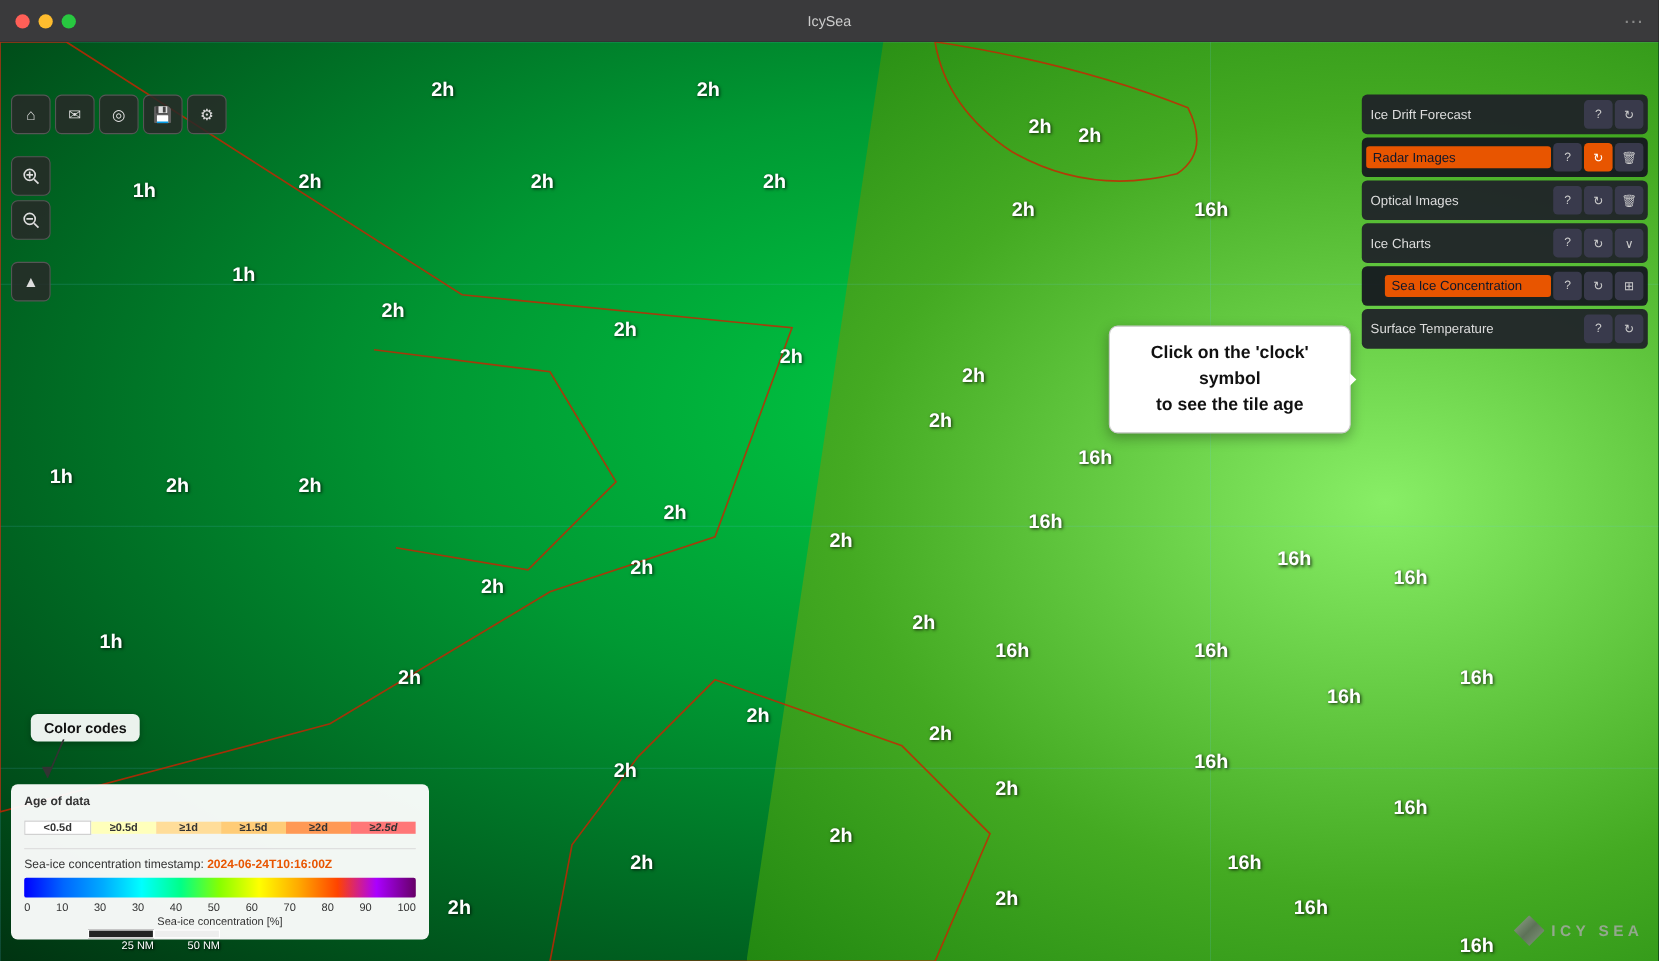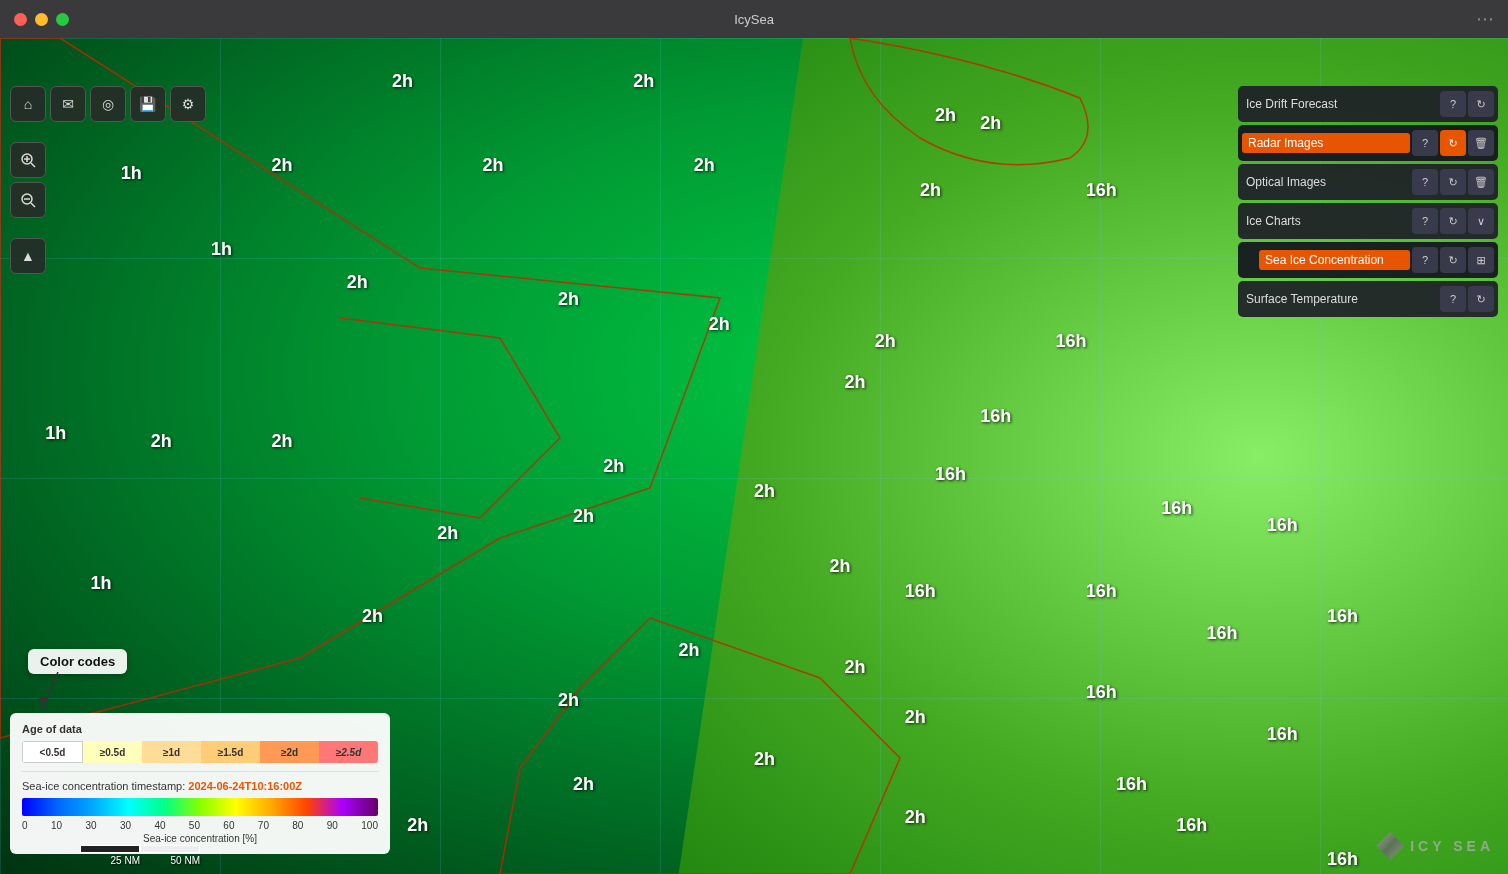--- a/index.html
+++ b/index.html
@@ -162,21 +162,21 @@
       padding-left: 4px;
       white-space: nowrap;
       overflow: hidden;
       text-overflow: ellipsis;
     }
 
     .layer-name.active-orange {
       background: #e85500;
       border-radius: 3px;
       padding: 3px 6px;
-      color: #ffffff;
+      color: #0f172a;
     }
 
     .layer-btn {
       width: 26px; height: 26px;
       background: rgba(60,60,80,0.9);
       border: none;
       border-radius: 4px;
       cursor: pointer;
       display: flex;
       align-items: center;
@@ -236,20 +236,21 @@
       color: #333;
       margin-bottom: 6px;
     }
 
     .age-bar {
       display: flex;
       height: 22px;
       border-radius: 3px;
       overflow: hidden;
       margin-bottom: 4px;
+      align-items: center;
     }
 
     .age-segment {
       flex: 1;
       display: flex;
       align-items: center;
       justify-content: center;
       font-size: 10px;
       font-weight: 600;
       color: #333;
@@ -529,20 +530,23 @@
       <button class="layer-btn" title="Special">⊞</button>
     </div>
 
     <div class="layer-row">
       <span class="layer-name">Surface Temperature</span>
       <button class="layer-btn" title="Help">?</button>
       <button class="layer-btn" title="Refresh">↻</button>
     </div>
   </div>
 
+  <div id="clock-tooltip">
+    <span>Click on the 'clock' symbol<br>to see the tile age</span>
+  </div>
 
   <div id="icysea-logo">
     <div class="logo-diamond"></div>
     <span class="logo-text">ICY  SEA</span>
   </div>
 
   <div id="scale-bar">
     <div class="scale-line">
       <div class="scale-seg black"></div>
       <div class="scale-seg white"></div>

